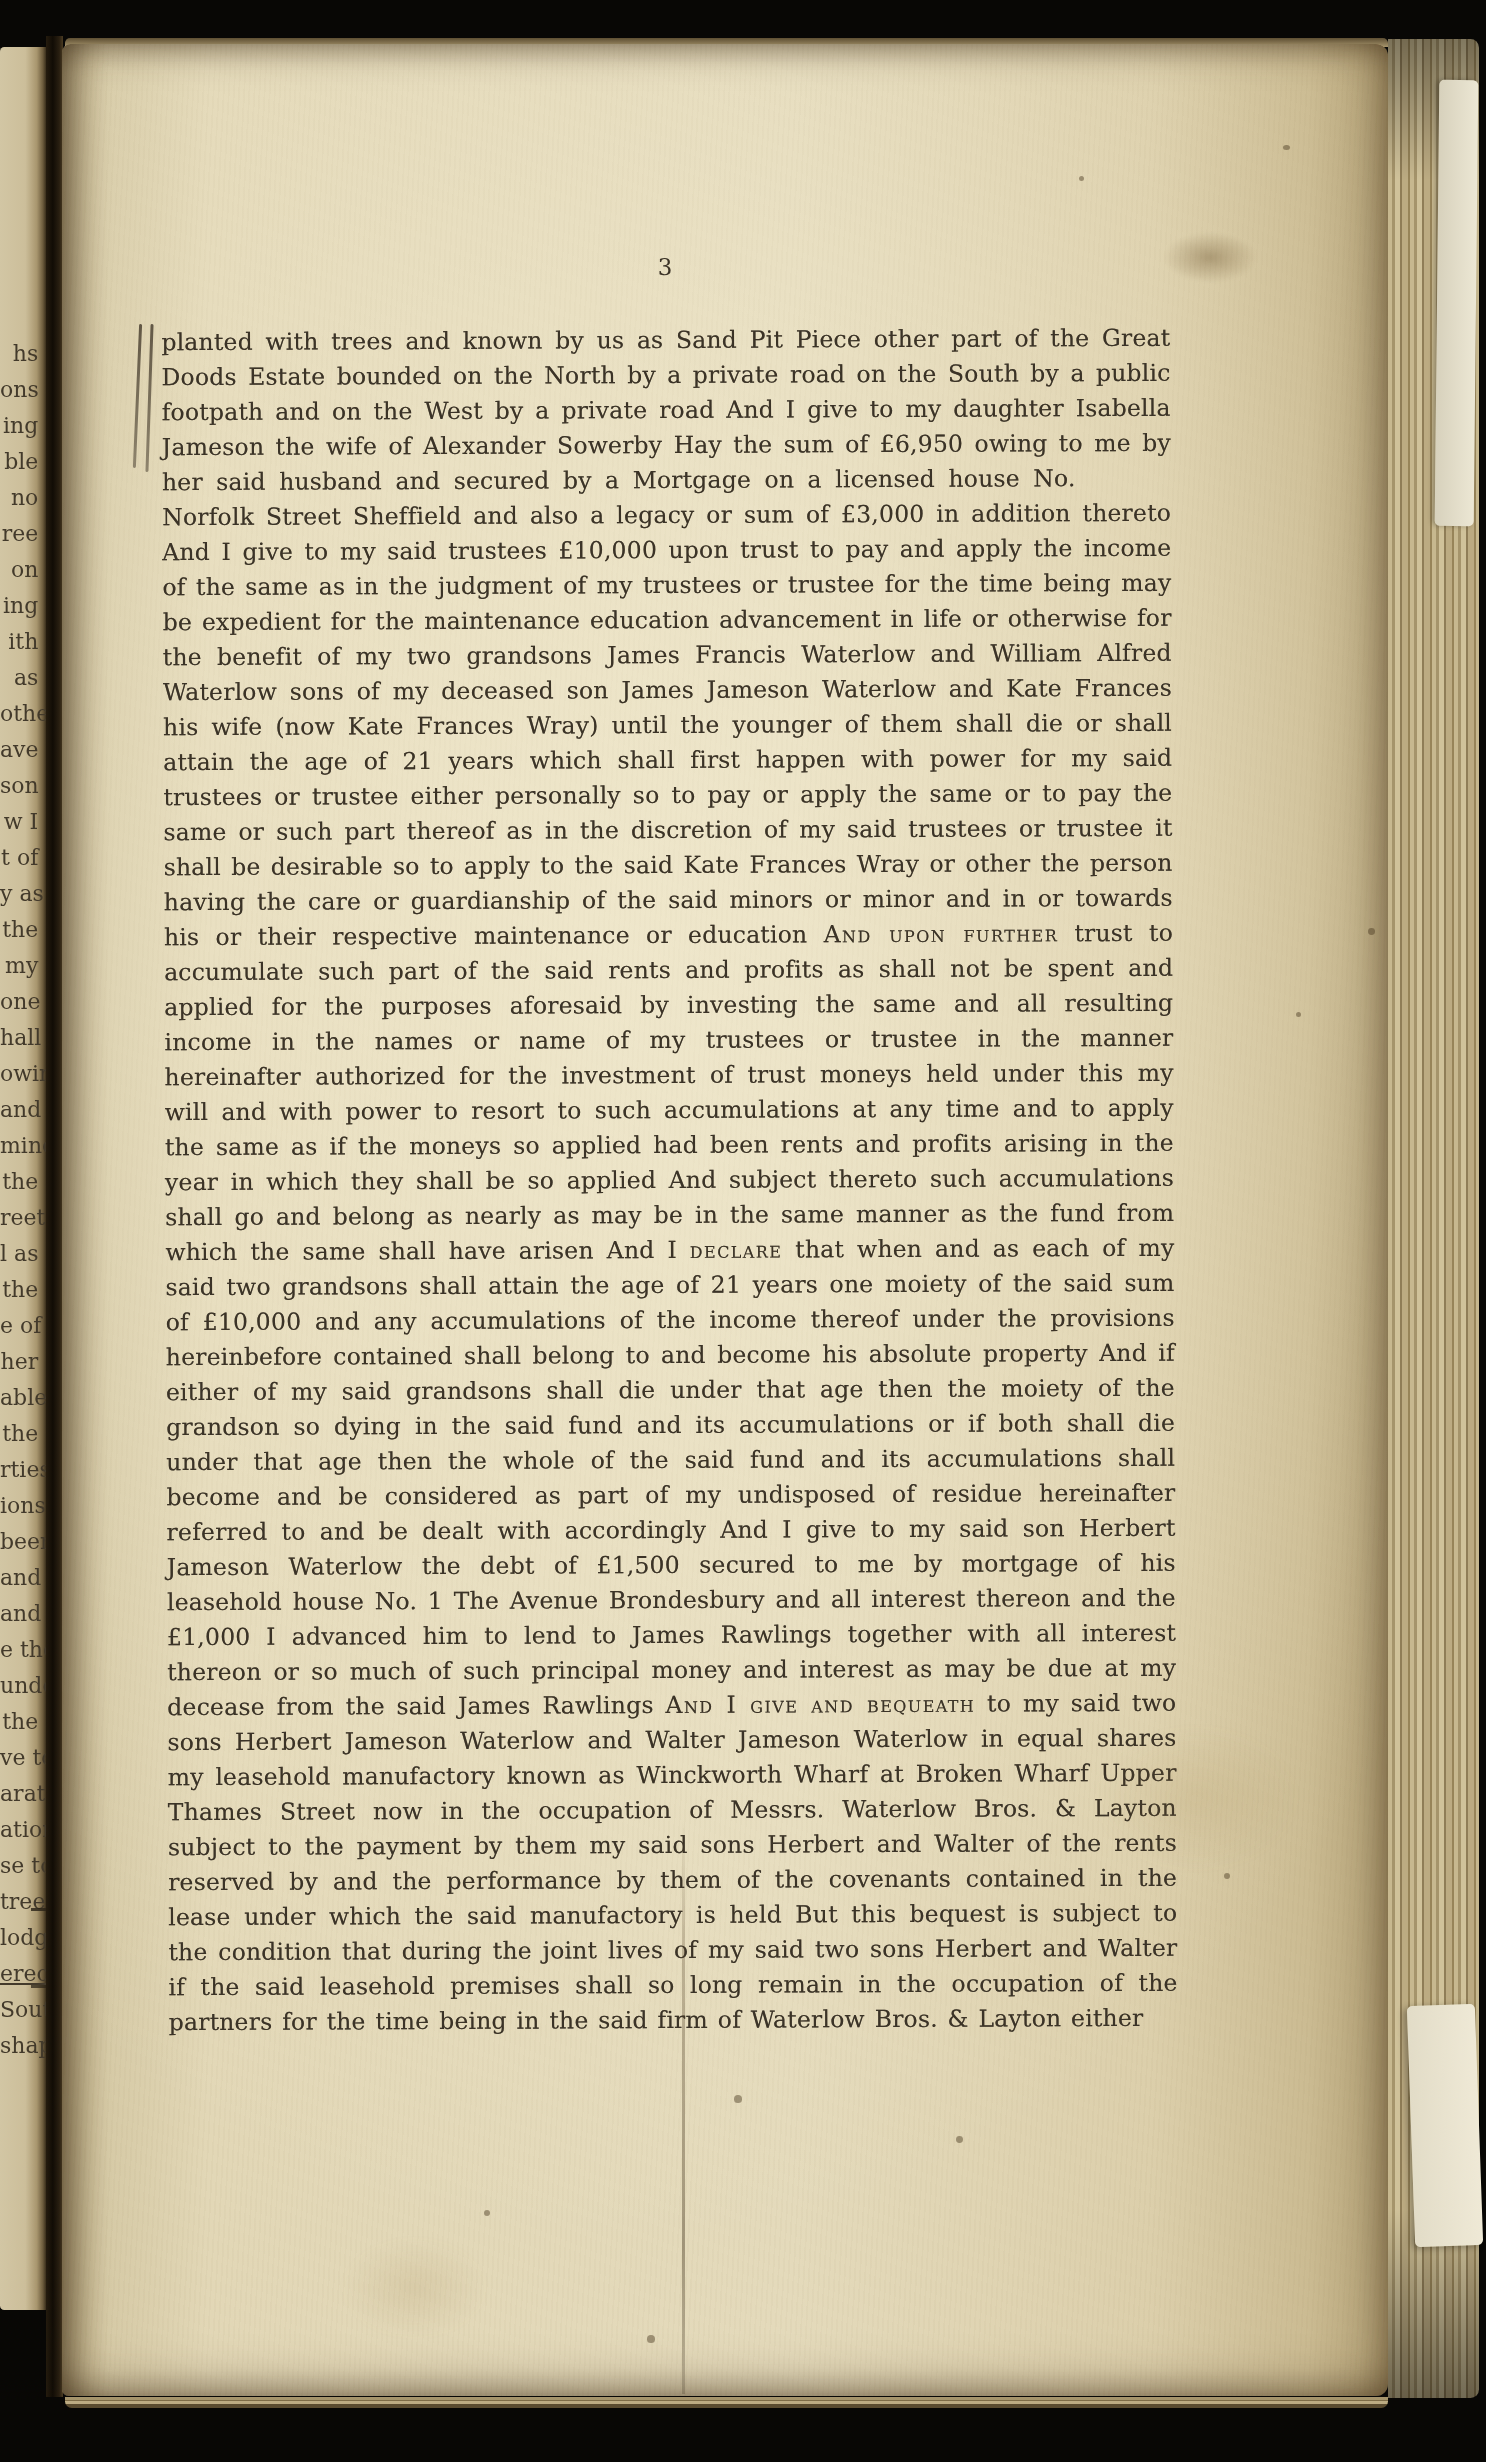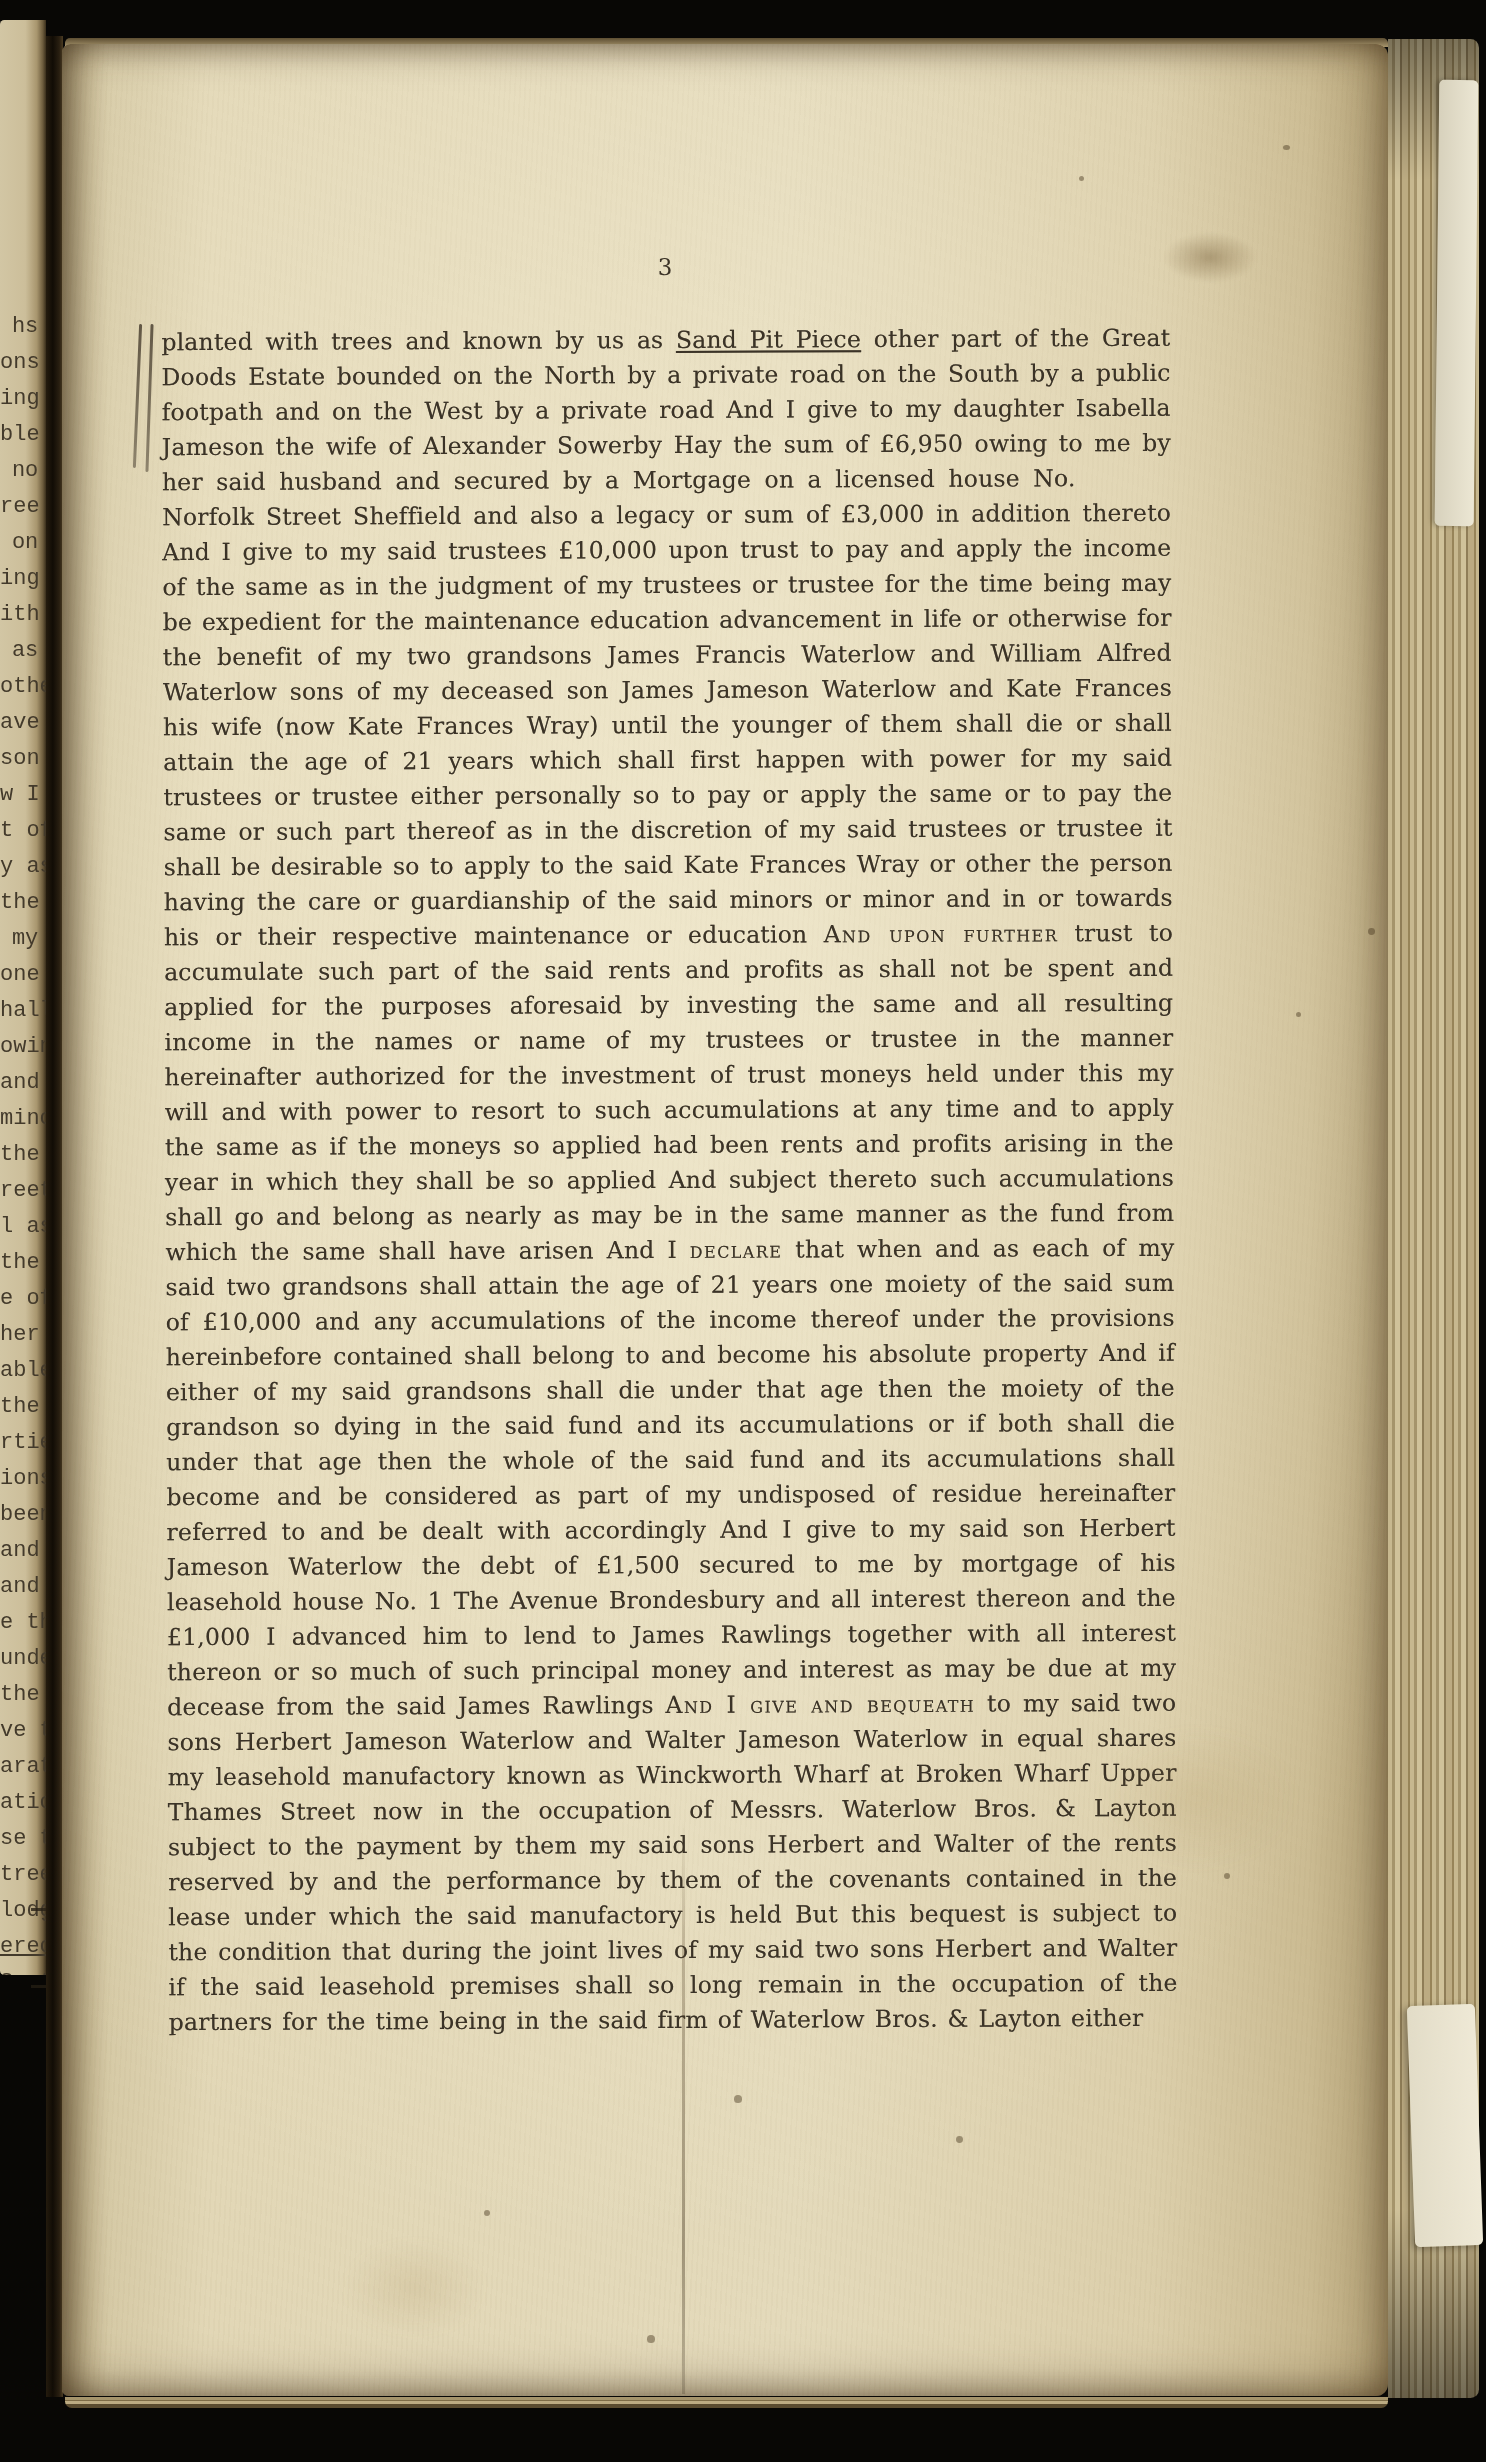--- a/index.html
+++ b/index.html
@@ -6,25 +6,24 @@
     margin: 0; padding: 0;
     width: 1486px; height: 2462px;
     background: #080705;
     overflow: hidden;
     font-family: "DejaVu Serif", "Liberation Serif", serif;
   }
   .photo { position: absolute; left: 0; top: 0; width: 1486px; height: 2462px; }
 
   
   .left-sliver {
-    position: absolute; left: 0; top: 20px; width: 46px; height: 1955px;
+    position: absolute; left: 0; top: 47px; width: 46px; height: 2263px;
     background: linear-gradient(90deg, #d2c6a4 0%, #ccbe9a 55%, #a8966e 80%, #6d5c3d 93%, #392e1b 100%);
     border-radius: 4.3px 0 0 4.3px;
     overflow: hidden;
-    font-family: Liberation Mono, monospace;
   }
   .fragments {
     position: absolute; left: 0; top: 0; right: 0; bottom: 0;
     padding: 289px 7.7px 0 0;
     text-align: right;
     color: #433a2b;
     font-size: 22px; line-height: 36px;
     white-space: nowrap;
   }
   .fragment { display: block; }
@@ -101,21 +100,21 @@
   .will-text {
     margin: 0;
     color: #3b3327;
     font-size: 23.5px; line-height: 35px;
     text-align: justify;
     word-spacing: 2.1px; letter-spacing: 0.2px;
     text-shadow: 0 0 0.5px rgba(59,51,39,0.55);
     hyphens: none;
   }
   .will-text .smallcaps { font-variant: small-caps; letter-spacing: 1.4px; }
-  .will-text .underline { text-decoration: underline; text-underline-offset: 2.6px; }
+  .will-text .underline { text-underline-offset: 2.6px; }
   .will-text .blank { display: inline-block; width: 82px; }
 
   
   .pencil-line {
     position: absolute; left: 74px; top: 280px; width: 3.4px; height: 144px;
     background: linear-gradient(180deg, rgba(62,52,38,0.78), rgba(62,52,38,0.5));
     border-radius: 2.6px; transform: rotate(2.5deg);
   }
   .pencil-line.second { left: 86px; height: 148px; transform: rotate(2deg); }
 

